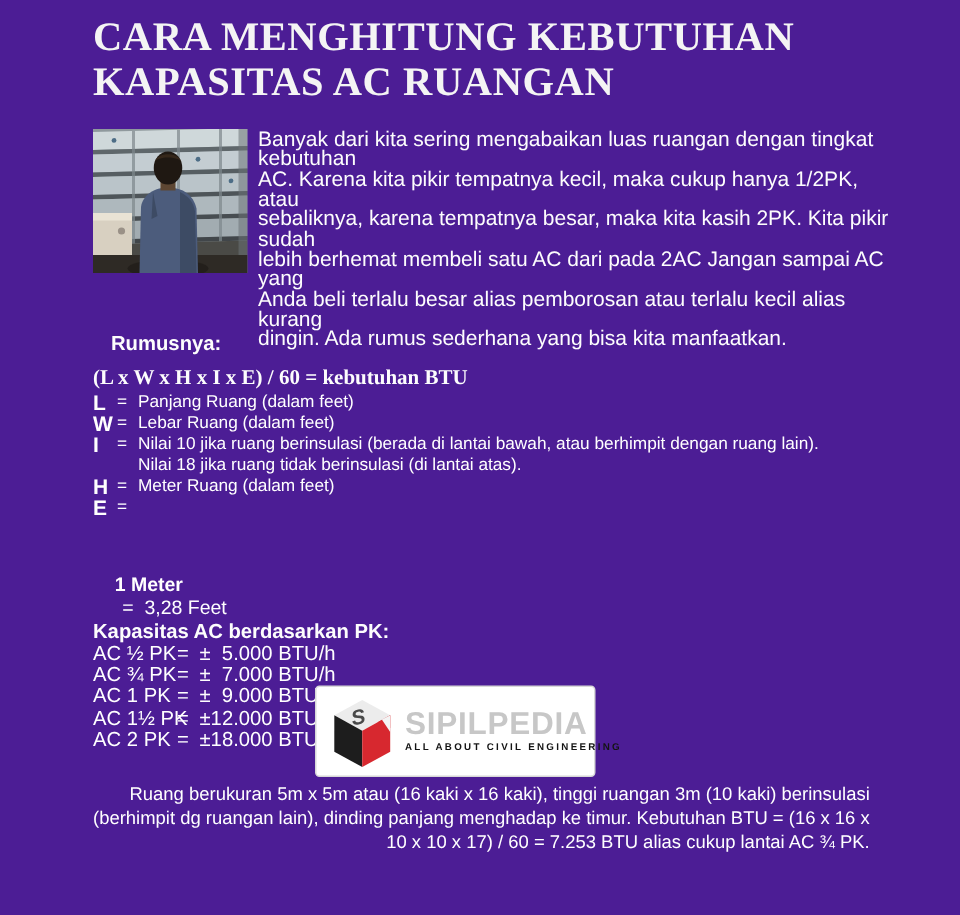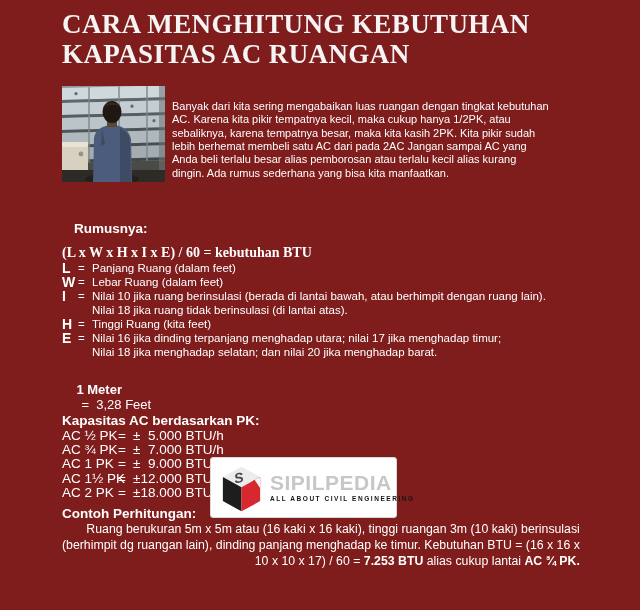--- a/index.html
+++ b/index.html
@@ -1,38 +1,38 @@
 <!DOCTYPE html>
 <html><head>
 <meta charset="utf-8">
 <style>
   * { margin:0; padding:0; box-sizing:border-box; }
   html,body { background:#2b2b2b; }
   body { font-family:"Liberation Sans", sans-serif; color:#ffffff; }
   .canvas {
     position:relative; width:640px; height:610px;
-    background:#7f1d1d; overflow:hidden;
+    background:#4c1d95; overflow:hidden;
   }
 
   
   .title {
     position:absolute; left:62px; top:9px; width:540px;
     font-family:"Liberation Serif", serif; font-weight:700;
     font-size:27px; line-height:30px; letter-spacing:0.4px;
     color:#f4f4f4;
   }
 
   
   .photo {
     position:absolute; left:62px; top:86px; width:103px; height:96px;
     display:block;
   }
   .intro {
-    position:absolute; left:172px; top:100px; width:425px;
-    font-size:11px; line-height:13.35px; white-space:pre-line;
+    position:absolute; left:172px; top:86px; width:425px;
+    font-size:14px; line-height:13.35px; white-space:pre-line;
     color:#fdfdfd;
   }
 
   .sec-heading {
     position:absolute; left:62px; font-weight:700; font-size:13.5px; color:#fdfdfd;
   }
   #heading-rumusnya  { top:221px;margin-left:12px; }
   #heading-kapasitas { top:413px; }
   #heading-contoh    { top:506px; }
 
@@ -56,21 +56,21 @@
   
   .acrows { position:absolute; left:62px; top:429px; font-size:13.5px; }
   .acrow  { display:flex; line-height:14.2px; }
   .acrow .lab { width:56px; white-space:pre; }
   .acrow .eq  { width:15px; }
   .acrow .val { white-space:pre;text-align:right; }
 
   
   .example { position:absolute; left:62px; top:521px; font-size:12.3px; line-height:16px;text-align:right; }
   .example .line { white-space:pre; }
-  .example .b { font-weight:700; }
+  .example .b { font-weight:400; }
 
   
   .wm {
     position:absolute; left:210px; top:457px; width:187px; height:61px;
     background:#ffffff; border:1px solid #d8d8d8; border-radius:3px;
     display:flex; align-items:center; padding-left:10px; z-index:5;
   }
   .wm-cube { width:41px; height:48px; flex:0 0 auto; margin-top:2px; }
   .wm-text { margin-left:8px; }
   .wm-brand {
@@ -151,27 +151,25 @@
     </div>
     <div class="frow">
       <span class="letter">I</span>
       <span class="eq">=</span>
       <span class="desc">Nilai 10 jika ruang berinsulasi (berada di lantai bawah, atau berhimpit dengan ruang lain).
 Nilai 18 jika ruang tidak berinsulasi (di lantai atas).</span>
     </div>
     <div class="frow">
       <span class="letter">H</span>
       <span class="eq">=</span>
-      <span class="desc">Tinggi Ruang (kita feet)</span>
+      <span class="desc">Meter Ruang (dalam feet)</span>
     </div>
     <div class="frow">
       <span class="letter">E</span>
       <span class="eq">=</span>
-      <span class="desc">Nilai 16 jika dinding terpanjang menghadap utara; nilai 17 jika menghadap timur;
-Nilai 18 jika menghadap selatan; dan nilai 20 jika menghadap barat.</span>
     </div>
   </div>
 
   <div class="meter">
     <span class="lbl">1 Meter</span>
     <span class="val">=  3,28 Feet</span>
   </div>
 
   <div class="sec-heading" id="heading-kapasitas">Kapasitas AC berdasarkan PK:</div>
   <div class="acrows">
@@ -210,20 +208,19 @@
       <polygon points="42,12 22,23 22,49 42,38" fill="#d7282f"></polygon>
       <polygon points="42,12 36,15 42,24" fill="#f4f4f4"></polygon>
       <text x="21" y="18" font-family="Liberation Sans, sans-serif" font-size="15" font-weight="bold" fill="#4a4a4a" text-anchor="middle" transform="rotate(-10 21 13) skewX(-8)">S</text>
     </svg>
     <div class="wm-text">
       <div class="wm-brand">SIPILPEDIA</div>
       <div class="wm-tag">ALL ABOUT CIVIL ENGINEERING</div>
     </div>
   </div>
 
-  <div class="sec-heading" id="heading-contoh">Contoh Perhitungan:</div>
   <div class="example">
     <div class="line">Ruang berukuran 5m x 5m atau (16 kaki x 16 kaki), tinggi ruangan 3m (10 kaki) berinsulasi</div>
     <div class="line">(berhimpit dg ruangan lain), dinding panjang menghadap ke timur. Kebutuhan BTU = (16 x 16 x</div>
     <div class="line"><span>10 x 10 x 17) / 60 = </span><span class="b">7.253 BTU</span><span> alias cukup lantai </span><span class="b">AC ¾ PK.</span></div>
   </div>
 
 </div>
 
 </body></html>

